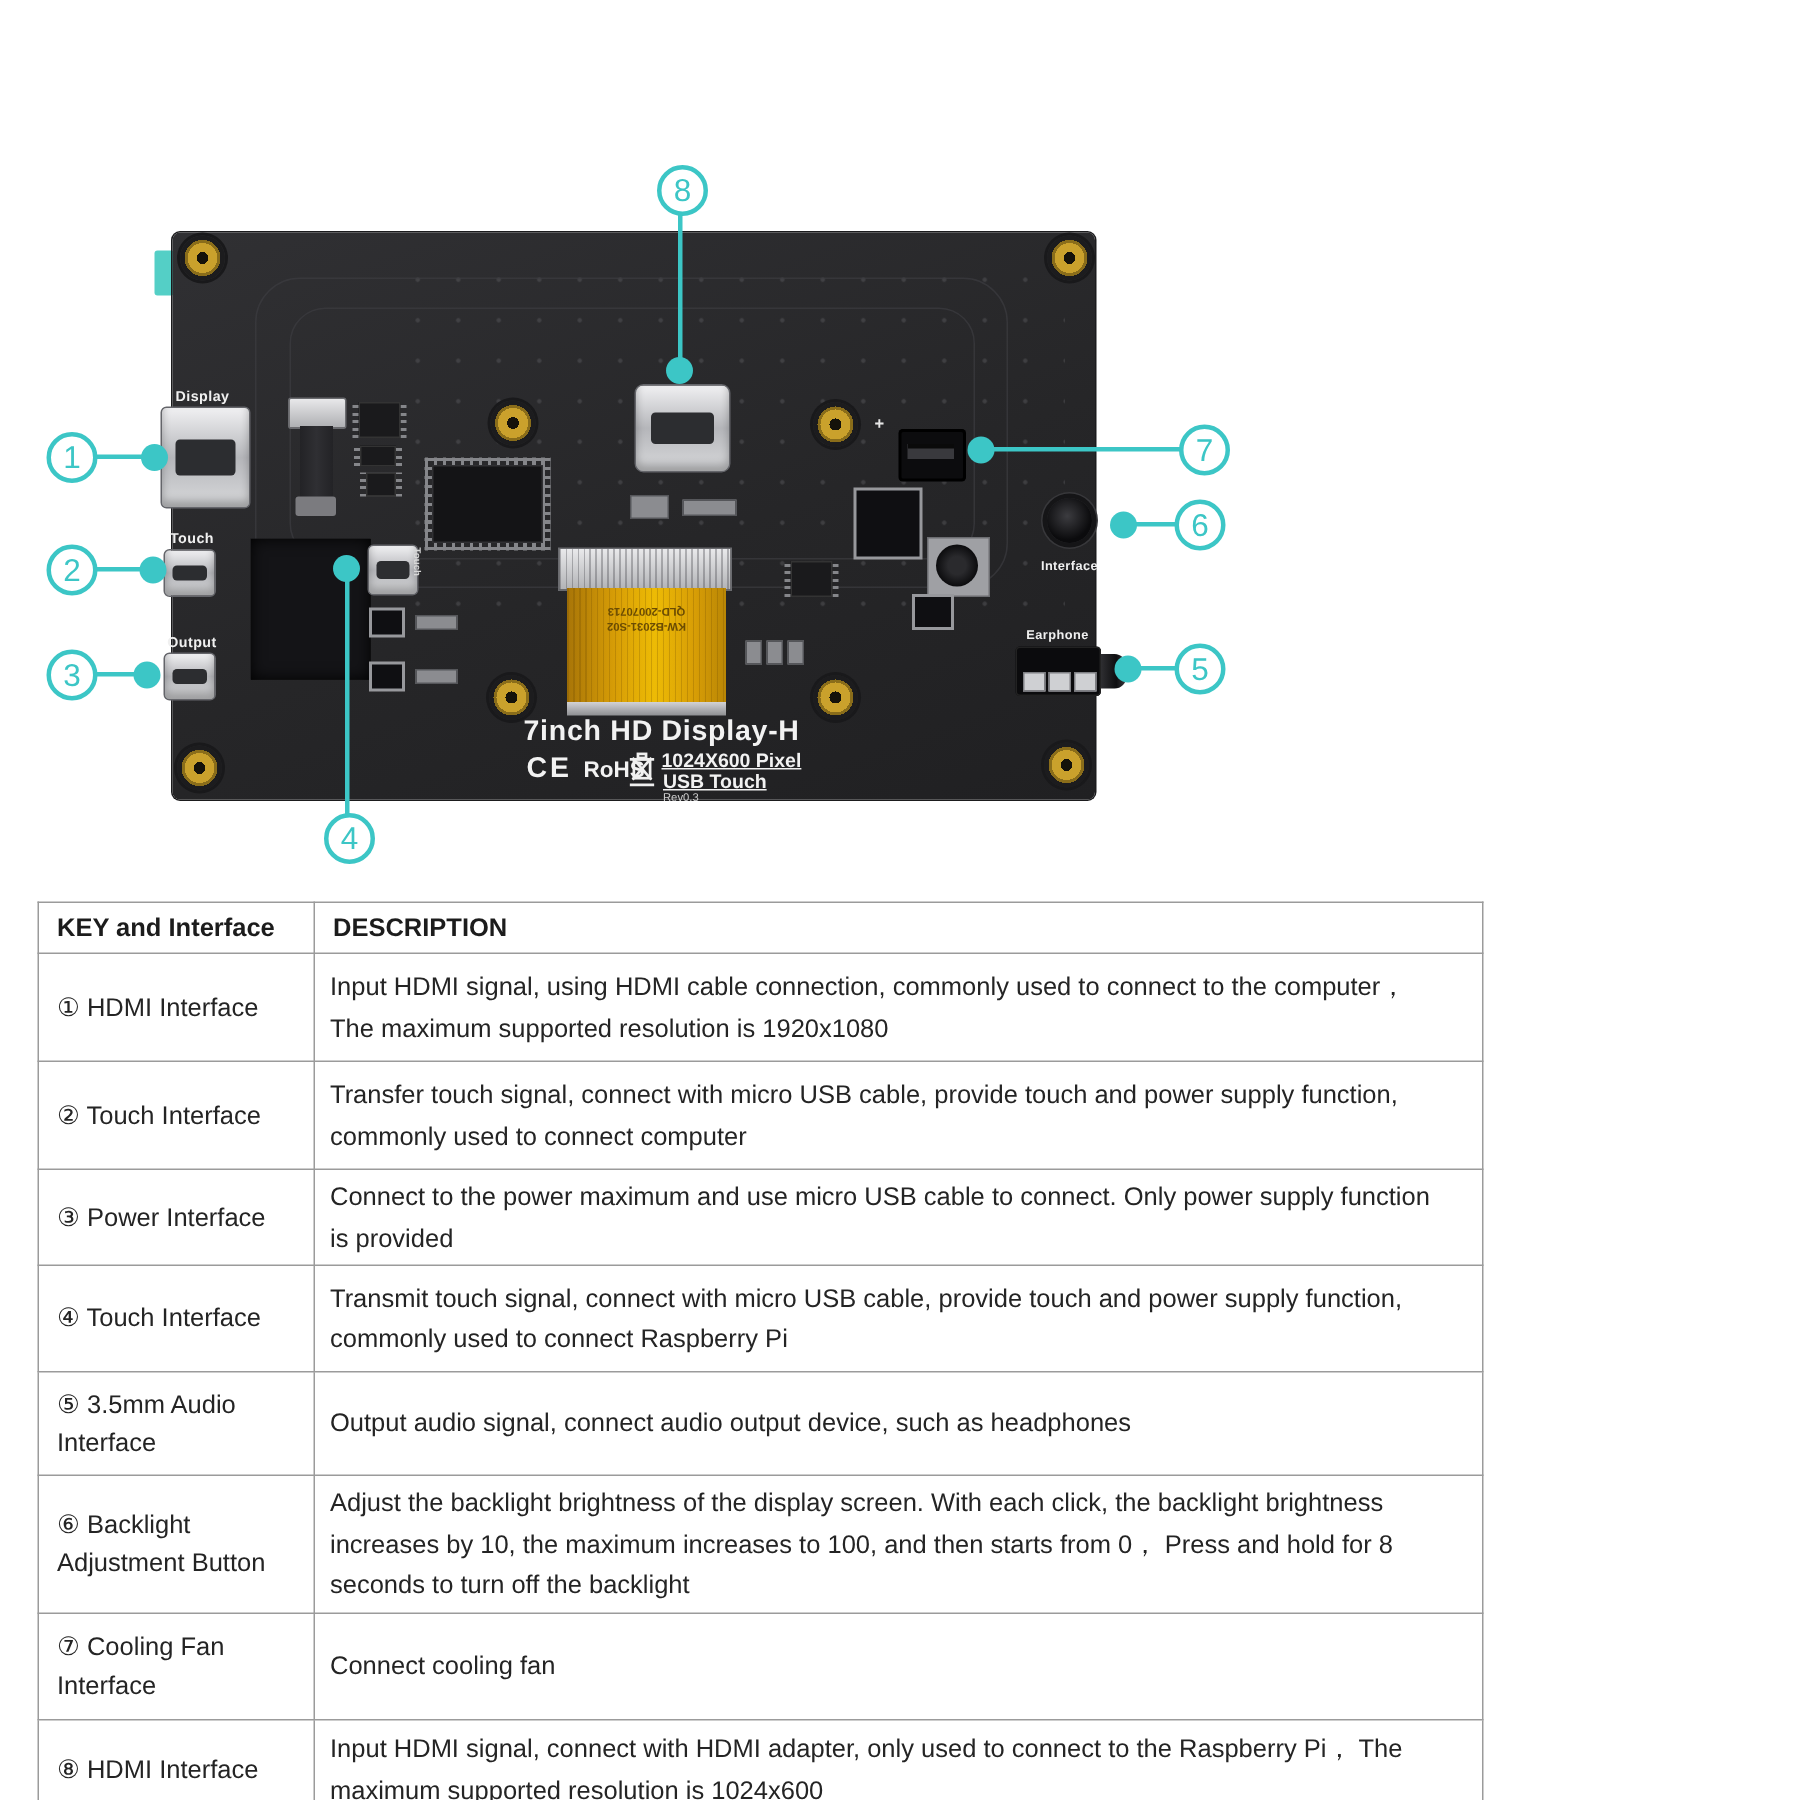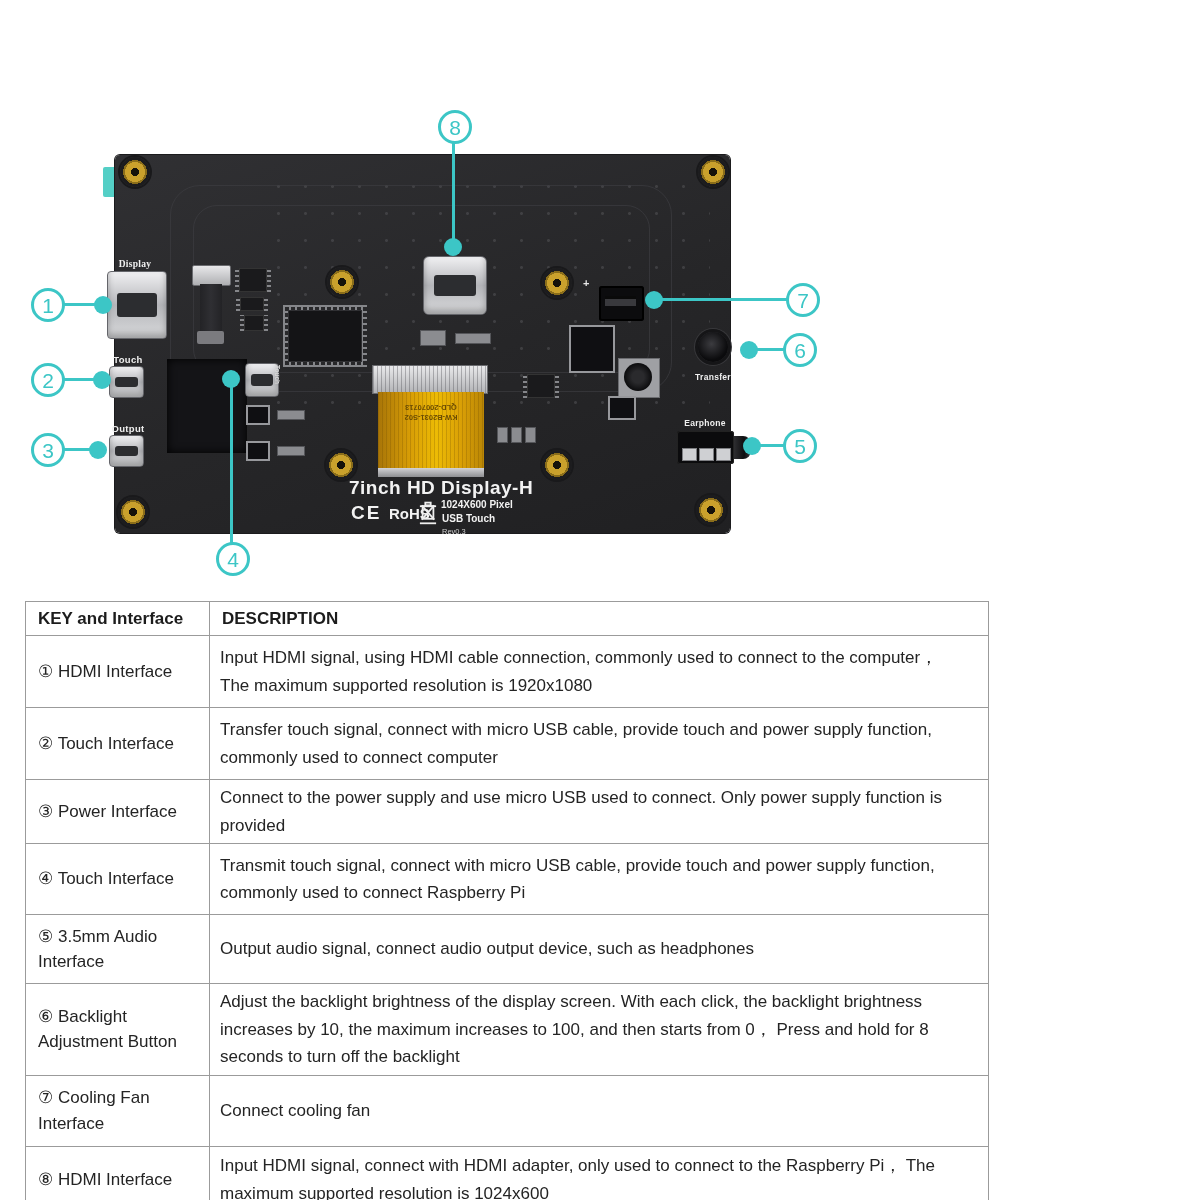--- a/index.html
+++ b/index.html
@@ -82,21 +82,21 @@
   .flex{position:absolute;left:263px;top:237px;width:106px;height:80px;
        background-image:repeating-linear-gradient(90deg,rgba(110,75,0,.25) 0 1px,transparent 1px 4px),
                         linear-gradient(90deg,#a87508,#d79d06 30%,#edbb05 55%,#d89e06 80%,#b98605);}
   .flextext{position:absolute;left:0;right:0;top:10px;text-align:center;color:#6b4c03;
        font-size:7.5px;font-weight:bold;line-height:1.35;transform:rotate(180deg);}
   .flextip{position:absolute;left:263px;top:313px;width:106px;height:9px;
        background:linear-gradient(180deg,#d2d2d5,#8e8f92);}
 
   .silk{position:absolute;color:#f2f2f2;font-weight:bold;white-space:nowrap;}
   .s-big{font-size:19px;letter-spacing:.5px;}
-  .s-mid{font-size:10px;}
+  .s-mid{font-size:13px;text-decoration:underline;}
   .s-tiny{font-size:7.5px;font-weight:normal;color:#cfcfcf;}
   .s-ce{font-size:19px;letter-spacing:2px;}
   .s-rohs{font-size:15px;}
 
   
   .callout{position:absolute;left:0;top:0;}
   .co-circle{position:absolute;width:34px;height:34px;box-sizing:border-box;border:3px solid var(--accent);
        border-radius:50%;background:#fff;display:flex;align-items:center;justify-content:center;}
   .co-num{font-size:21px;color:var(--accent);line-height:1;}
   .co-dot{position:absolute;width:18px;height:18px;border-radius:50%;background:var(--accent);}
@@ -133,21 +133,21 @@
 
     <div class="screw" style="left:5px;top:2px;"></div>
     <div class="screw" style="left:583px;top:2px;"></div>
     <div class="screw" style="left:3px;top:342px;"></div>
     <div class="screw" style="left:581px;top:340px;"></div>
     <div class="screw" style="left:212px;top:112px;"></div>
     <div class="screw" style="left:427px;top:113px;"></div>
     <div class="screw" style="left:211px;top:295px;"></div>
     <div class="screw" style="left:427px;top:295px;"></div>
 
-    <div class="blabel" style="left:-12px;top:104px;width:64px;font-family:Liberation Serif, serif;">Display</div>
+    <div class="blabel" style="left:-12px;top:104px;width:64px;">Display</div>
     <div class="port" style="left:-8px;top:116px;width:58px;height:66px;"></div>
 
     <div class="blabel" style="left:-12px;top:199px;width:50px;">Touch</div>
     <div class="port" style="left:-6px;top:211px;width:33px;height:30px;"></div>
 
     <div class="blabel" style="left:-12px;top:268px;width:50px;">Output</div>
     <div class="port" style="left:-6px;top:280px;width:33px;height:30px;"></div>
 
     <div class="ribbonconn"></div>
     <div class="ribbon"></div>
@@ -180,21 +180,21 @@
     <div class="port" style="left:308px;top:101px;width:62px;height:57px;border-radius:6px;"></div>
     <div class="sm" style="left:305px;top:175px;width:24px;height:14px;"></div>
     <div class="sm" style="left:340px;top:178px;width:34px;height:9px;"></div>
 
     <div class="fanplus" style="left:468px;top:122px;">+</div>
     <div class="fan">
         <div class="pin"></div>
       </div>
 
     <div class="btn-round"></div>
-    <div class="blabel" style="left:560px;top:217px;width:76px;font-size:8.5px;">Transfer</div>
+    <div class="blabel" style="left:560px;top:217px;width:76px;font-size:8.5px;">Interface</div>
 
     <div class="blabel" style="left:558px;top:263px;width:64px;font-size:8.5px;">Earphone</div>
     <div class="ear">
       <span class="pad" style="left:5px;"></span>
       <span class="pad" style="left:22px;"></span>
       <span class="pad" style="left:39px;"></span>
     </div>
     <div class="barrel"></div>
 
     <div class="blk" style="left:456px;top:172px;width:42px;height:44px;"></div>
@@ -317,21 +317,21 @@
         <tr>
           <td class="key-cell">① HDMI Interface</td>
           <td class="desc-cell">Input HDMI signal, using HDMI cable connection, commonly used to connect to the computer， The maximum supported resolution is 1920x1080</td>
         </tr>
         <tr>
           <td class="key-cell">② Touch Interface</td>
           <td class="desc-cell">Transfer touch signal, connect with micro USB cable, provide touch and power supply function, commonly used to connect computer</td>
         </tr>
         <tr>
           <td class="key-cell">③ Power Interface</td>
-          <td class="desc-cell">Connect to the power supply and use micro USB used to connect. Only power supply function is provided</td>
+          <td class="desc-cell">Connect to the power maximum and use micro USB cable to connect. Only power supply function is provided</td>
         </tr>
         <tr>
           <td class="key-cell">④ Touch Interface</td>
           <td class="desc-cell">Transmit touch signal, connect with micro USB cable, provide touch and power supply function, commonly used to connect Raspberry Pi</td>
         </tr>
         <tr>
           <td class="key-cell">⑤ 3.5mm Audio Interface</td>
           <td class="desc-cell">Output audio signal, connect audio output device, such as headphones</td>
         </tr>
         <tr>

